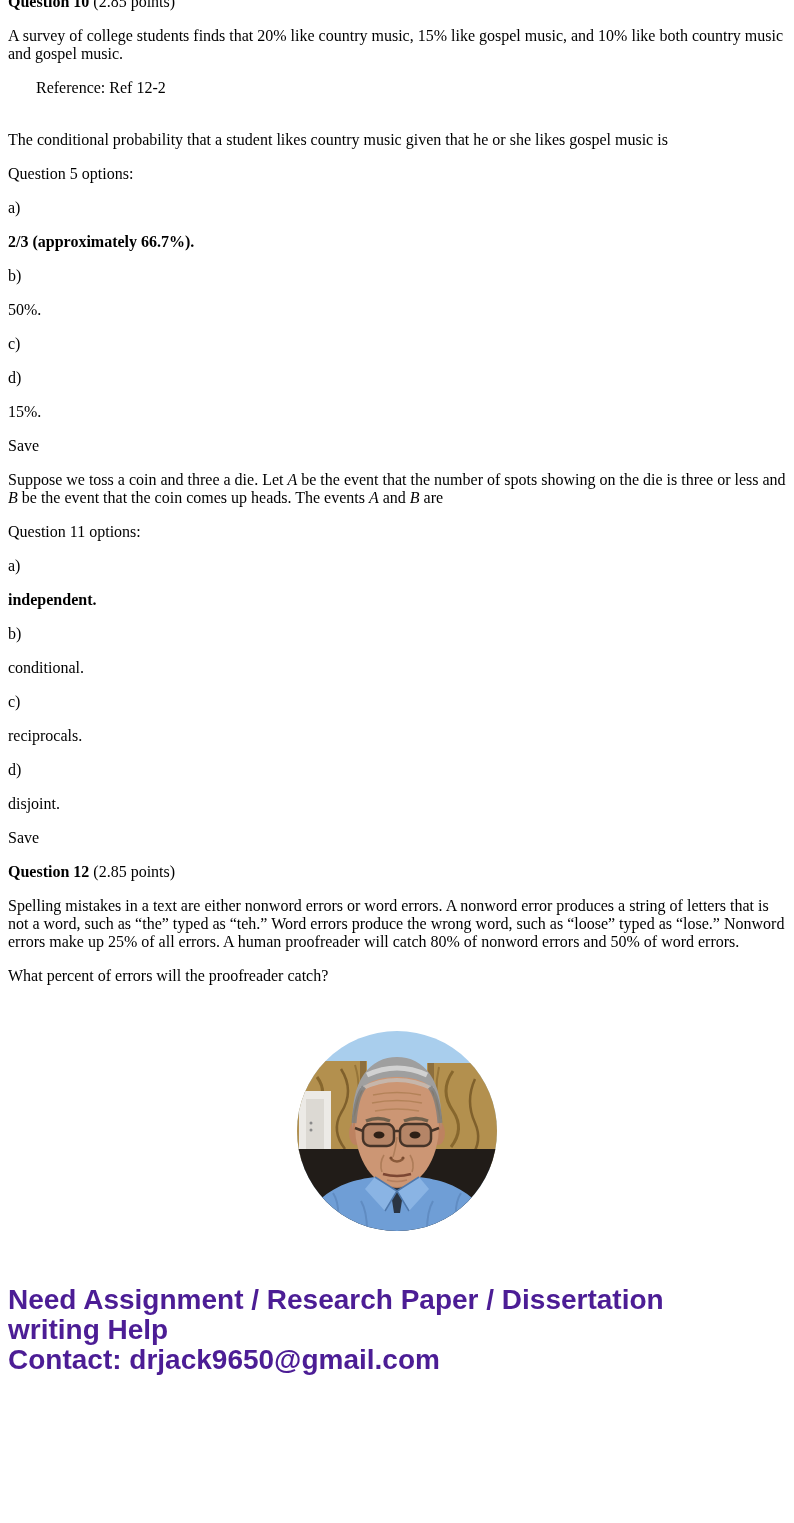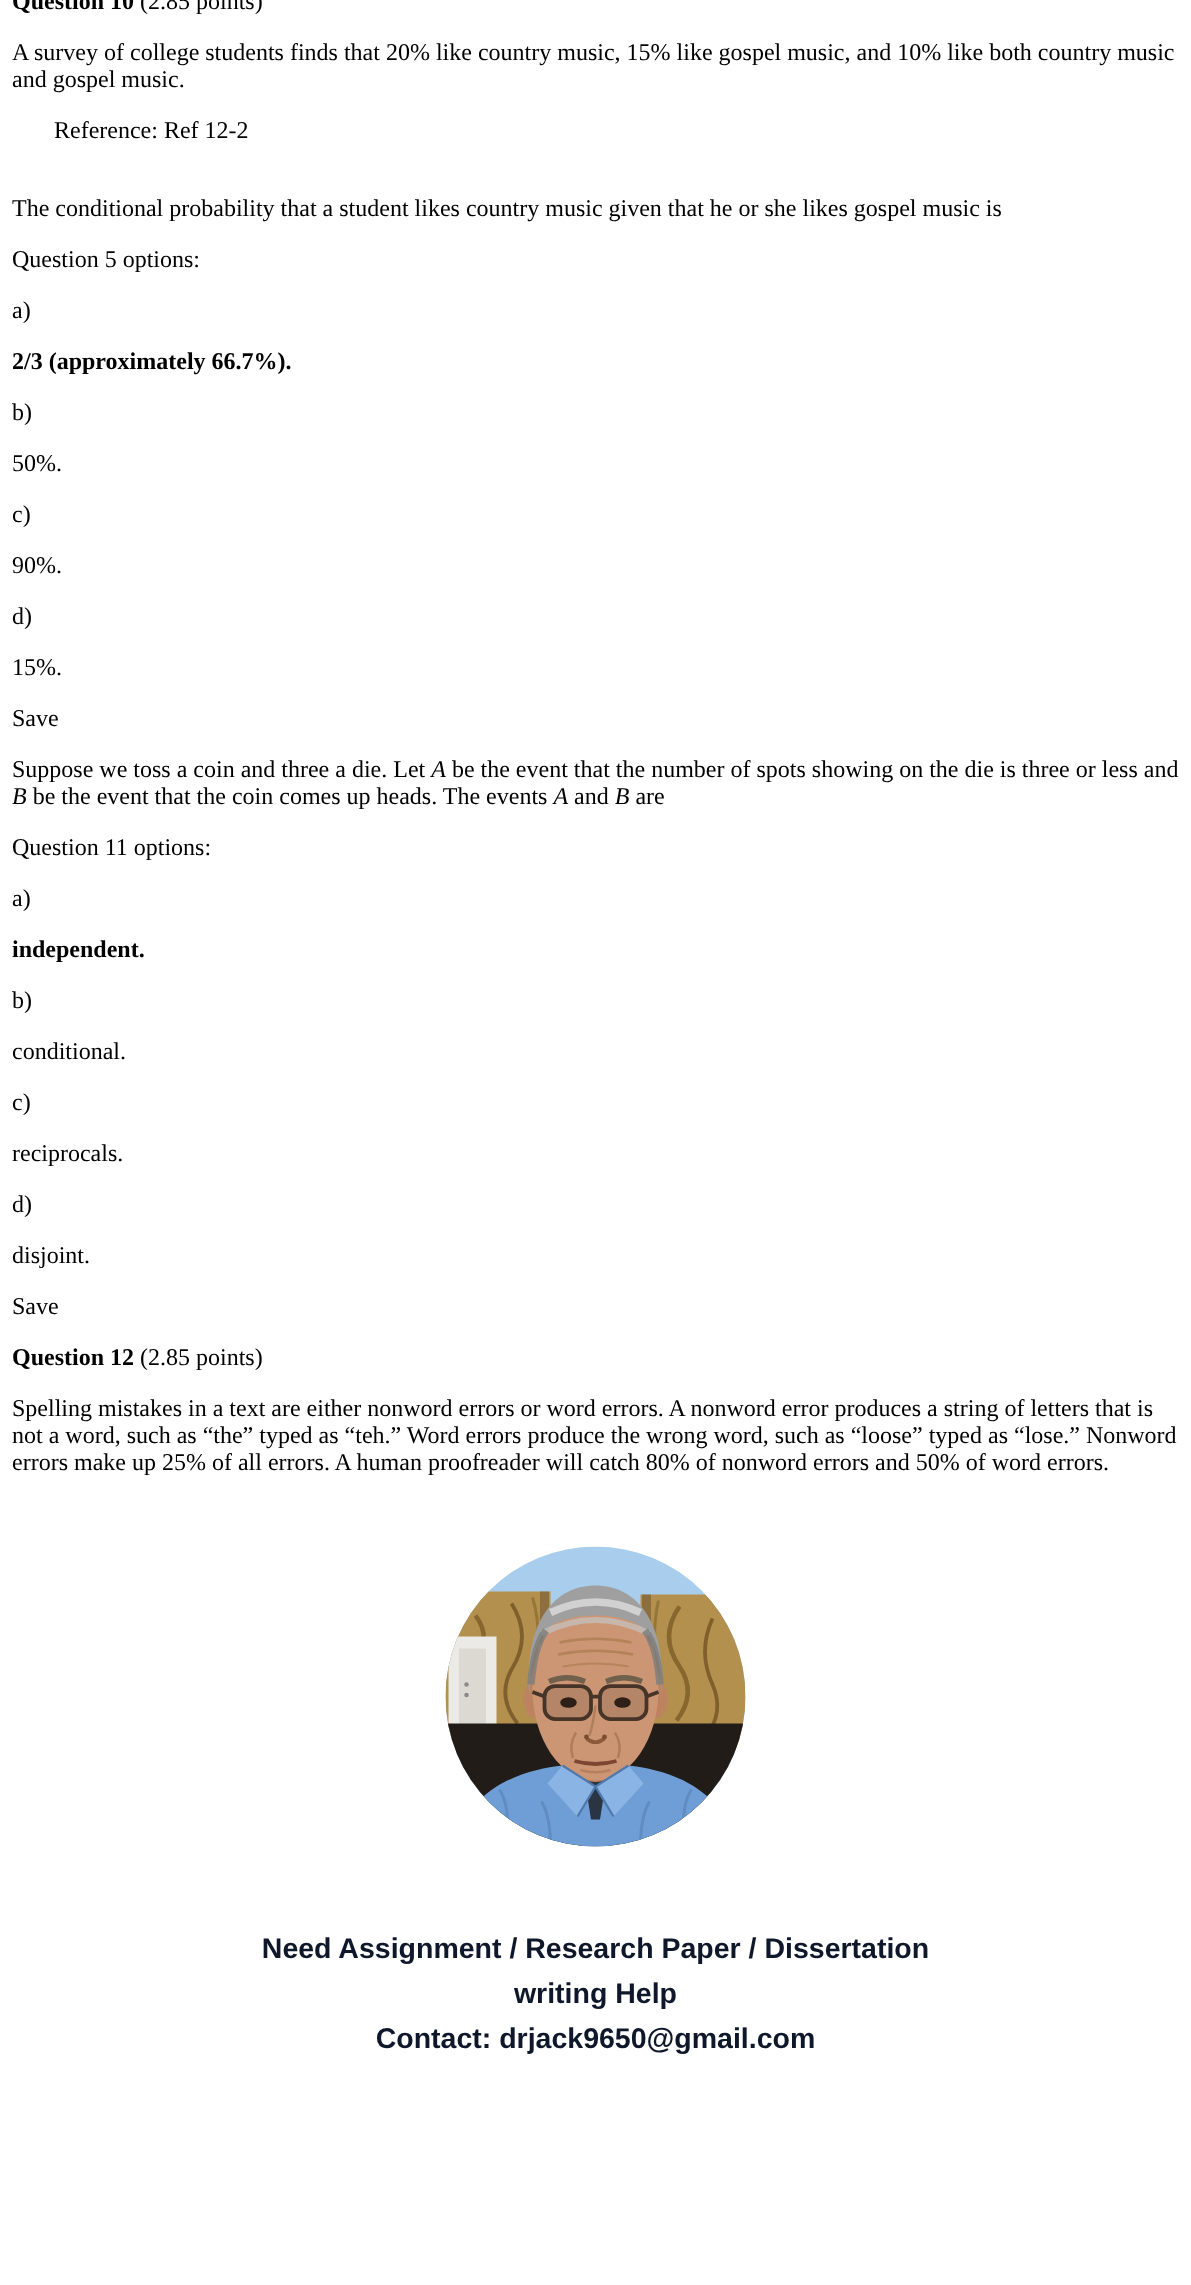--- a/index.html
+++ b/index.html
@@ -10,26 +10,26 @@
     font-size:16px;
   }
   .doc { margin-top:-23px; padding:0 8px; }
   .doc p { margin:16px 0; line-height:18px; }
   .b  { font-weight:bold; }
   .it { font-style:italic; }
   p.ref { margin-bottom:34px;margin-left:28px; } 
   .avatar-row { margin-top:46px; height:200px; display:flex; justify-content:center; }
   .footer {
     margin-top:54px;
-    text-align:center;
+    text-align:left;
     font-family:"Liberation Sans","DejaVu Sans",sans-serif;
     font-weight:bold;
-    font-size:19px;
+    font-size:28px;
     line-height:30px;
-    color:#0f172a;
+    color:#4c1d95;
   }
 </style>
 </head>
 <body>
 
 <div class="doc">
 
   <p><span class="b">Question 10</span> <span>(2.85 points)</span></p>
 
   <p>A survey of college students finds that 20% like country music, 15% like gospel music, and 10% like both country music and gospel music.</p>
@@ -40,21 +40,20 @@
 
   <p>Question 5 options:</p>
 
   <p>a)</p>
   <p class="b">2/3 (approximately 66.7%).</p>
 
   <p>b)</p>
   <p>50%.</p>
 
   <p>c)</p>
-  <p>90%.</p>
 
   <p>d)</p>
   <p>15%.</p>
 
   <p>Save</p>
 
 
   <p><span>Suppose we toss a coin and three a die. Let </span><span class="it">A</span><span> be the event that the number of spots showing on the die is three or less and </span><span class="it">B</span><span> be the event that the coin comes up heads. The events </span><span class="it">A</span><span> and </span><span class="it">B</span><span> are</span></p>
 
   <p>Question 11 options:</p>
@@ -71,20 +70,21 @@
   <p>d)</p>
   <p>disjoint.</p>
 
   <p>Save</p>
 
   <p><span class="b">Question 12</span> <span>(2.85 points)</span></p>
 
   <p>Spelling mistakes in a text are either nonword errors or word errors. A nonword error produces a string of letters that is not a word, such as “the” typed as “teh.” Word errors produce the wrong word, such as “loose” typed as “lose.” Nonword errors make up 25% of all errors. A human proofreader will catch 80% of nonword errors and 50% of word errors.</p>
 
 
+  <p>What percent of errors will the proofreader catch?</p>
 
   <div class="avatar-row">
     <svg width="200" height="200" viewBox="0 0 200 200" role="img">
       <defs>
         <clipPath id="cir">
             <circle cx="100" cy="100" r="100"></circle>
           </clipPath>
       </defs>
       <g clip-path="url(#cir)">
 

